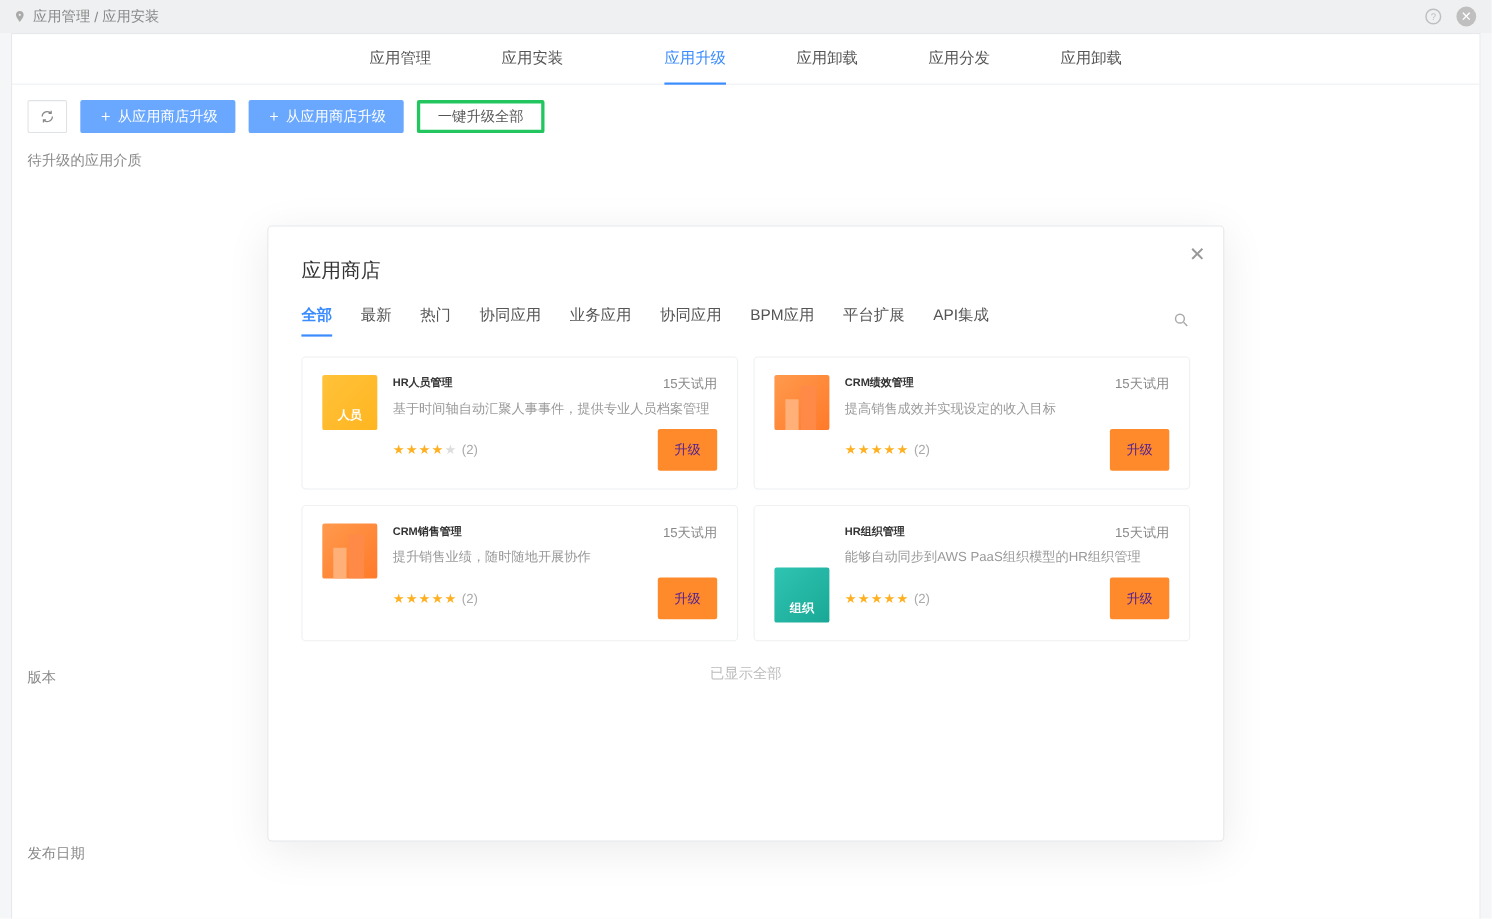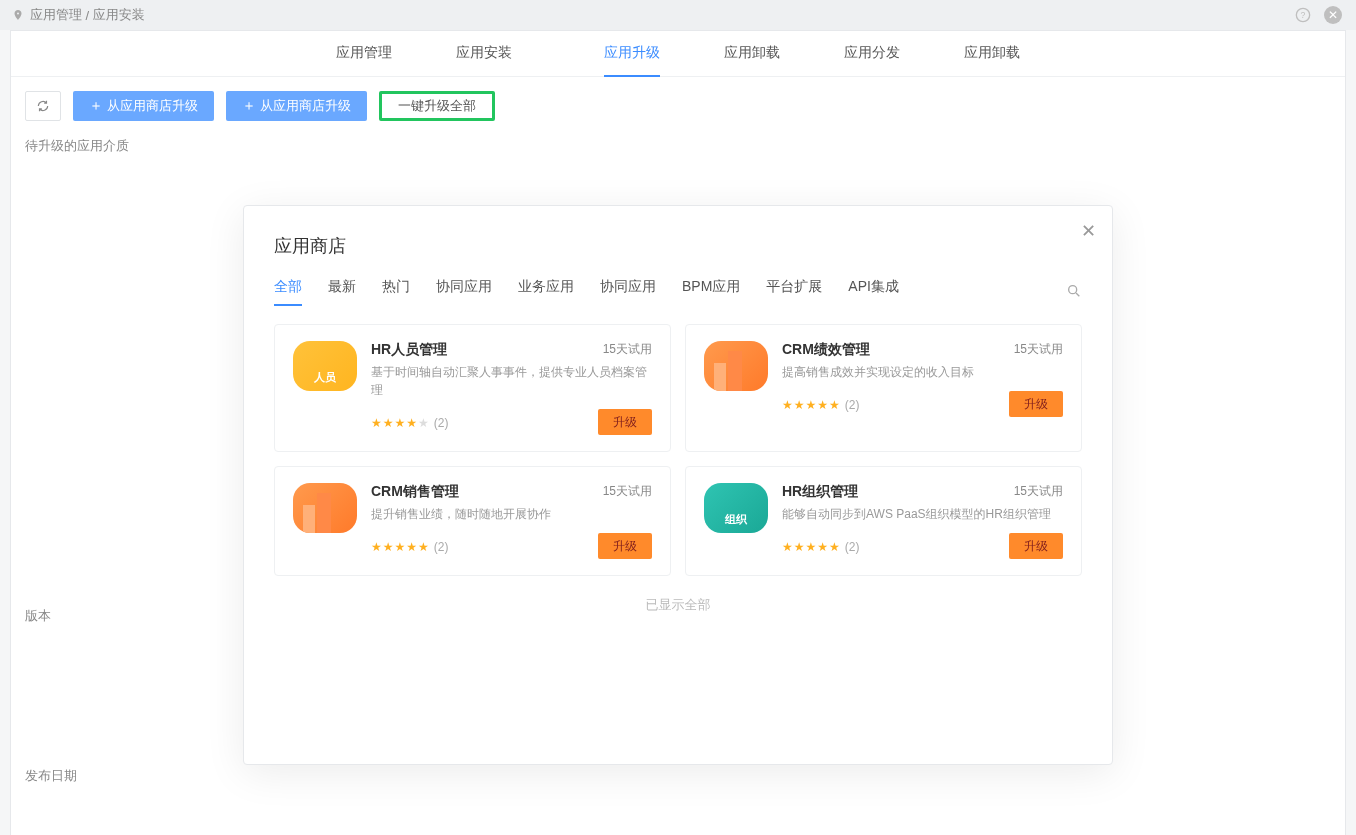--- a/index.html
+++ b/index.html
@@ -30,43 +30,43 @@
 .tbl-head > div:nth-child(3){ flex:0 0 160px; }
 .tbl-head > div:nth-child(4){ flex:0 0 160px; }
 .tbl-head > div:nth-child(5){ flex:0 0 160px; }
 .tbl-head > div:nth-child(6){ flex:1; }
 
 .modal { position:absolute; left:50%; transform:translateX(-50%); top:205px; width:870px; height:560px; background:#fff; border:1px solid #e6e8eb; border-radius:4px; box-shadow:0 8px 40px rgba(0,0,0,0.08); padding:28px 30px; }
 .modal-close { position:absolute; top:14px; right:16px; cursor:pointer; color:#999; font-size:18px; }
 .modal-title { font-size:18px; color:#333; font-weight:500; margin-bottom:20px; }
 .modal-tabs { display:flex; gap:26px; font-size:14px; margin-bottom:18px; align-items:center; }
 .m-tab { color:#555; cursor:pointer; padding-bottom:8px; border-bottom:2px solid transparent; }
-.m-tab.active { color:#3b8cff; border-bottom-color:#3b8cff; }
+.m-tab.active { color:#3b8cff; border-bottom-color:#3b8cff;font-weight:bold; }
 .m-search { margin-left:auto; color:#aaa; cursor:pointer; }
 .m-search svg { width:16px; height:16px; stroke:#aaa; fill:none; }
 
 .app-grid { display:grid; grid-template-columns:1fr 1fr; gap:14px; }
 .app-card { border:1px solid #eef0f2; border-radius:4px; padding:16px 18px; display:flex; gap:14px; position:relative; }
-.app-icon { width:64px; height:50px; border-radius:17px; flex-shrink:0; display:flex; align-items:flex-end; justify-content:center; }
+.app-icon { width:50px; height:50px; border-radius:2px; flex-shrink:0; display:flex; align-items:flex-end; justify-content:center; }
 .icon-yellow { background:linear-gradient(135deg,#ffc23a,#ffb520); }
 .icon-orange { background:linear-gradient(135deg,#ff9a4d,#ff7a2a); position:relative; overflow:hidden; }
 .icon-orange::before { content:''; position:absolute; left:10px; bottom:0; width:12px; height:28px; background:#ffb079; }
 .icon-orange::after { content:''; position:absolute; left:24px; bottom:0; width:14px; height:40px; background:#ff8947; }
-.icon-teal { background:linear-gradient(135deg,#2fc4b2,#1aa896); }
+.icon-teal { background:linear-gradient(135deg,#2fc4b2,#1aa896);margin-top:40px; }
 .icon-label { font-size:11px; color:#fff; font-weight:600; padding-bottom:6px; }
 .app-body { flex:1; min-width:0; }
 .app-head { display:flex; justify-content:space-between; align-items:flex-start; }
-.app-name { font-size:14px; font-weight:600; color:#333; }
+.app-name { font-size:10px; font-weight:600; color:#333; }
 .app-trial { font-size:12px; color:#888; white-space:nowrap; }
 .app-desc { font-size:12px; color:#999; margin-top:4px; line-height:1.5; }
 .app-foot { display:flex; justify-content:space-between; align-items:center; margin-top:10px; }
 .stars { color:#ffb020; font-size:12px; letter-spacing:1px; }
 .stars .dim { color:#ddd; }
 .rating-count { color:#aaa; font-size:12px; margin-left:4px; }
-.btn-upgrade { background:#ff8a2b; color:#7f1d1d; border:none; width:54px; height:26px; font-size:12px; cursor:pointer; border-radius:2px; }
+.btn-upgrade { background:#ff8a2b; color:#4c1d95; border:none; width:54px; height:38px; font-size:12px; cursor:pointer; border-radius:2px; }
 .all-shown { text-align:center; color:#bbb; font-size:13px; margin-top:20px; }
 </style>
 </head>
 <body>
 
 <div class="topbar">
   <span class="loc-icon">
     <svg viewBox="0 0 24 24">
         <path d="M12 2C8 2 5 5 5 9c0 5 7 13 7 13s7-8 7-13c0-4-3-7-7-7zm0 9a2 2 0 110-4 2 2 0 010 4z"></path>
       </svg>

